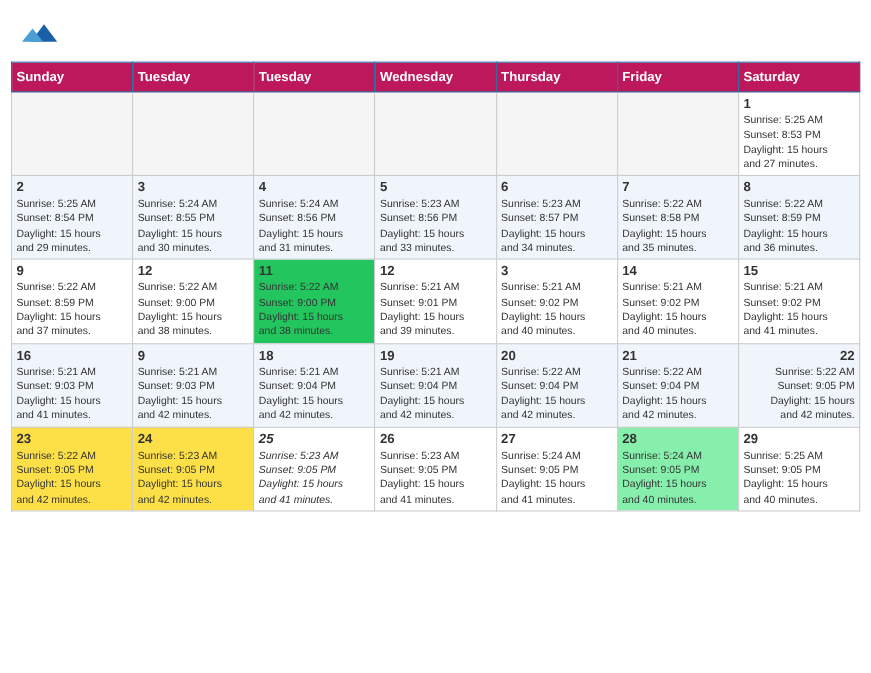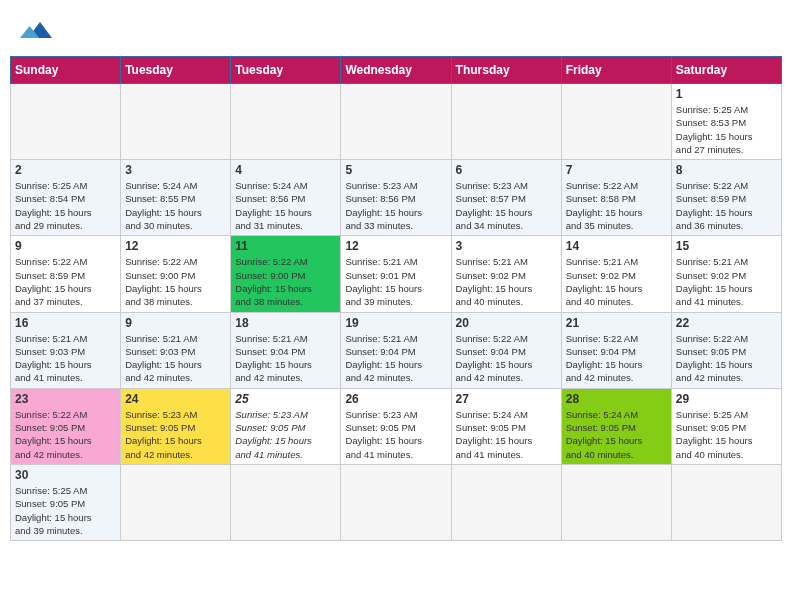--- a/index.html
+++ b/index.html
@@ -273,30 +273,30 @@
 Daylight: 15 hours
 and 42 minutes.</div>
         </td>
         <td style="background: rgb(240, 245, 251);">
           <div class="day-number">21</div>
           <div class="day-info" style="white-space: pre-line;">Sunrise: 5:22 AM
 Sunset: 9:04 PM
 Daylight: 15 hours
 and 42 minutes.</div>
         </td>
-        <td style="background: rgb(240, 245, 251);">
+        <td style="background: rgb(240, 245, 251); text-align: right;">
           <div class="day-number">22</div>
           <div class="day-info" style="white-space: pre-line;">Sunrise: 5:22 AM
 Sunset: 9:05 PM
 Daylight: 15 hours
 and 42 minutes.</div>
         </td>
       </tr>
       <tr style="">
-        <td style="background: #f9a8d4; margin-left: 29px;">
+        <td style="background: #fde047; margin-left: 29px;">
           <div class="day-number">23</div>
           <div class="day-info" style="white-space: pre-line;">Sunrise: 5:22 AM
 Sunset: 9:05 PM
 Daylight: 15 hours
 and 42 minutes.</div>
         </td>
         <td style="background: #fde047;">
           <div class="day-number">24</div>
           <div class="day-info" style="white-space: pre-line;">Sunrise: 5:23 AM
 Sunset: 9:05 PM
@@ -317,44 +317,29 @@
 Daylight: 15 hours
 and 41 minutes.</div>
         </td>
         <td style="background: rgb(255, 255, 255); margin-left: 32px;">
           <div class="day-number">27</div>
           <div class="day-info" style="white-space: pre-line;">Sunrise: 5:24 AM
 Sunset: 9:05 PM
 Daylight: 15 hours
 and 41 minutes.</div>
         </td>
-        <td style="background: #84cc16; margin-left: 32px;">
+        <td style="background: #86efac; margin-left: 32px;">
           <div class="day-number">28</div>
           <div class="day-info" style="white-space: pre-line;">Sunrise: 5:24 AM
 Sunset: 9:05 PM
 Daylight: 15 hours
 and 40 minutes.</div>
         </td>
         <td style="background: rgb(255, 255, 255);">
           <div class="day-number">29</div>
           <div class="day-info" style="white-space: pre-line;">Sunrise: 5:25 AM
 Sunset: 9:05 PM
 Daylight: 15 hours
 and 40 minutes.</div>
         </td>
-      </tr>
-      <tr style="">
-        <td style="background: rgb(240, 245, 251);">
-          <div class="day-number">30</div>
-          <div class="day-info" style="white-space: pre-line;">Sunrise: 5:25 AM
-Sunset: 9:05 PM
-Daylight: 15 hours
-and 39 minutes.</div>
-        </td>
-        <td class="empty-cell" style="background: rgb(245, 245, 245);"></td>
-        <td class="empty-cell" style="background: rgb(245, 245, 245);"></td>
-        <td class="empty-cell" style="background: rgb(245, 245, 245);"></td>
-        <td class="empty-cell" style="background: rgb(245, 245, 245);"></td>
-        <td class="empty-cell" style="background: rgb(245, 245, 245);"></td>
-        <td class="empty-cell" style="background: rgb(245, 245, 245);"></td>
       </tr>
     </tbody>
 </table>
 
 </body></html>

